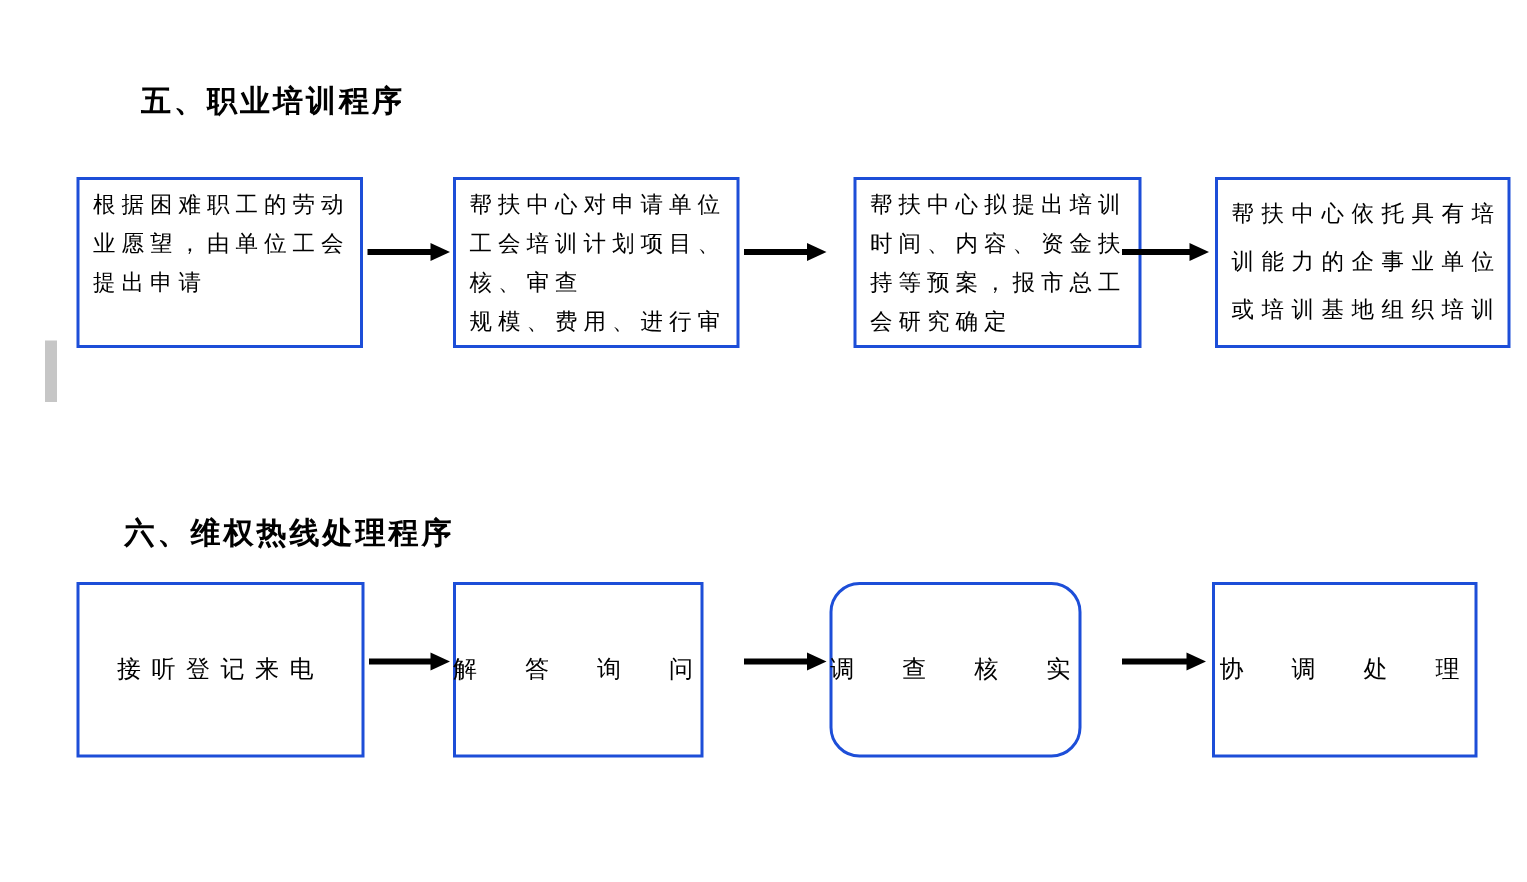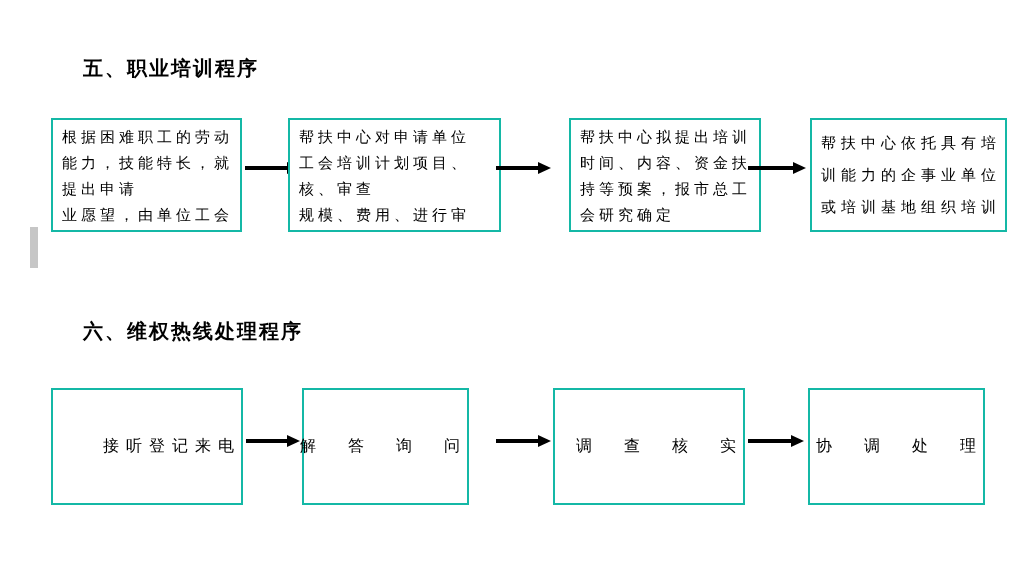--- a/index.html
+++ b/index.html
@@ -17,62 +17,62 @@
     color: #000000;
   }
   .section-title {
     position: absolute;
     font-size: 20px;
     font-weight: bold;
     letter-spacing: 2px;
     line-height: 24px;
     white-space: nowrap;
   }
-  #title-1 { left: 83px; top: 56px; }
-  #title-2 { left: 83px; top: 319px; }
+  #title-1 { left: 94px; top: 56px; }
+  #title-2 { left: 83px; top: 344px; }
 
   .box {
     position: absolute;
     box-sizing: border-box;
-    border: 2px solid #14b8a6;
+    border: 2px solid #1d4ed8;
     background: #ffffff;
   }
 
   
   .row1 .box {
     top: 118px;
     height: 114px;
     padding: 4px 6px 0 9px;
     font-size: 15px;
     letter-spacing: 4px;
     line-height: 26px;
   }
   #s1b1 { left: 51px;  width: 191px; }
-  #s1b2 { left: 288px; width: 213px; }
+  #s1b2 { left: 302px; width: 191px; }
   #s1b3 { left: 553px; width: 192px; margin-left: 16px; }
   #s1b4 { left: 810px; width: 197px;
           display: flex; flex-direction: column; justify-content: center;
           letter-spacing: 5px; padding-top: 0; }
   #s1b4 .line { line-height: 32px; }
 
   
   .row2 .box {
     top: 388px;
     height: 117px;
     display: flex;
     align-items: center;
-    justify-content: flex-end;
+    justify-content: center;
     font-size: 16px;
     letter-spacing: 7px;
     word-spacing: 14px;
     white-space: nowrap;
   }
   #s2b1 { left: 51px;  width: 192px; }
   #s2b2 { left: 302px; width: 167px; }
-  #s2b3 { left: 553px; width: 192px; }
+  #s2b3 { left: 553px; width: 168px; border-radius: 20px; }
   #s2b4 { left: 808px; width: 177px; }
 
   .line { white-space: nowrap; }
 
   
   .arrow {
     position: absolute;
     height: 12px;
   }
   .arrow .shaft {
@@ -115,23 +115,22 @@
 </head>
 <body>
 
 <div id="page">
 
   <div class="section-title" id="title-1">五、职业培训程序</div>
 
   <div class="row1">
     <div class="box" id="s1b1">
       <div class="line">根据困难职工的劳动</div>
-      <div class="line">能力，技能特长，就</div>
+      <div class="line">业愿望，由单位工会</div>
       <div class="line">提出申请</div>
-      <div class="line">业愿望，由单位工会</div>
     </div>
 
     <div class="arrow row1-arrow" id="a1-1">
       <div class="shaft"></div>
       <div class="head"></div>
     </div>
 
     <div class="box" id="s1b2">
       <div class="line">帮扶中心对申请单位</div>
       <div class="line">工会培训计划项目、</div>

